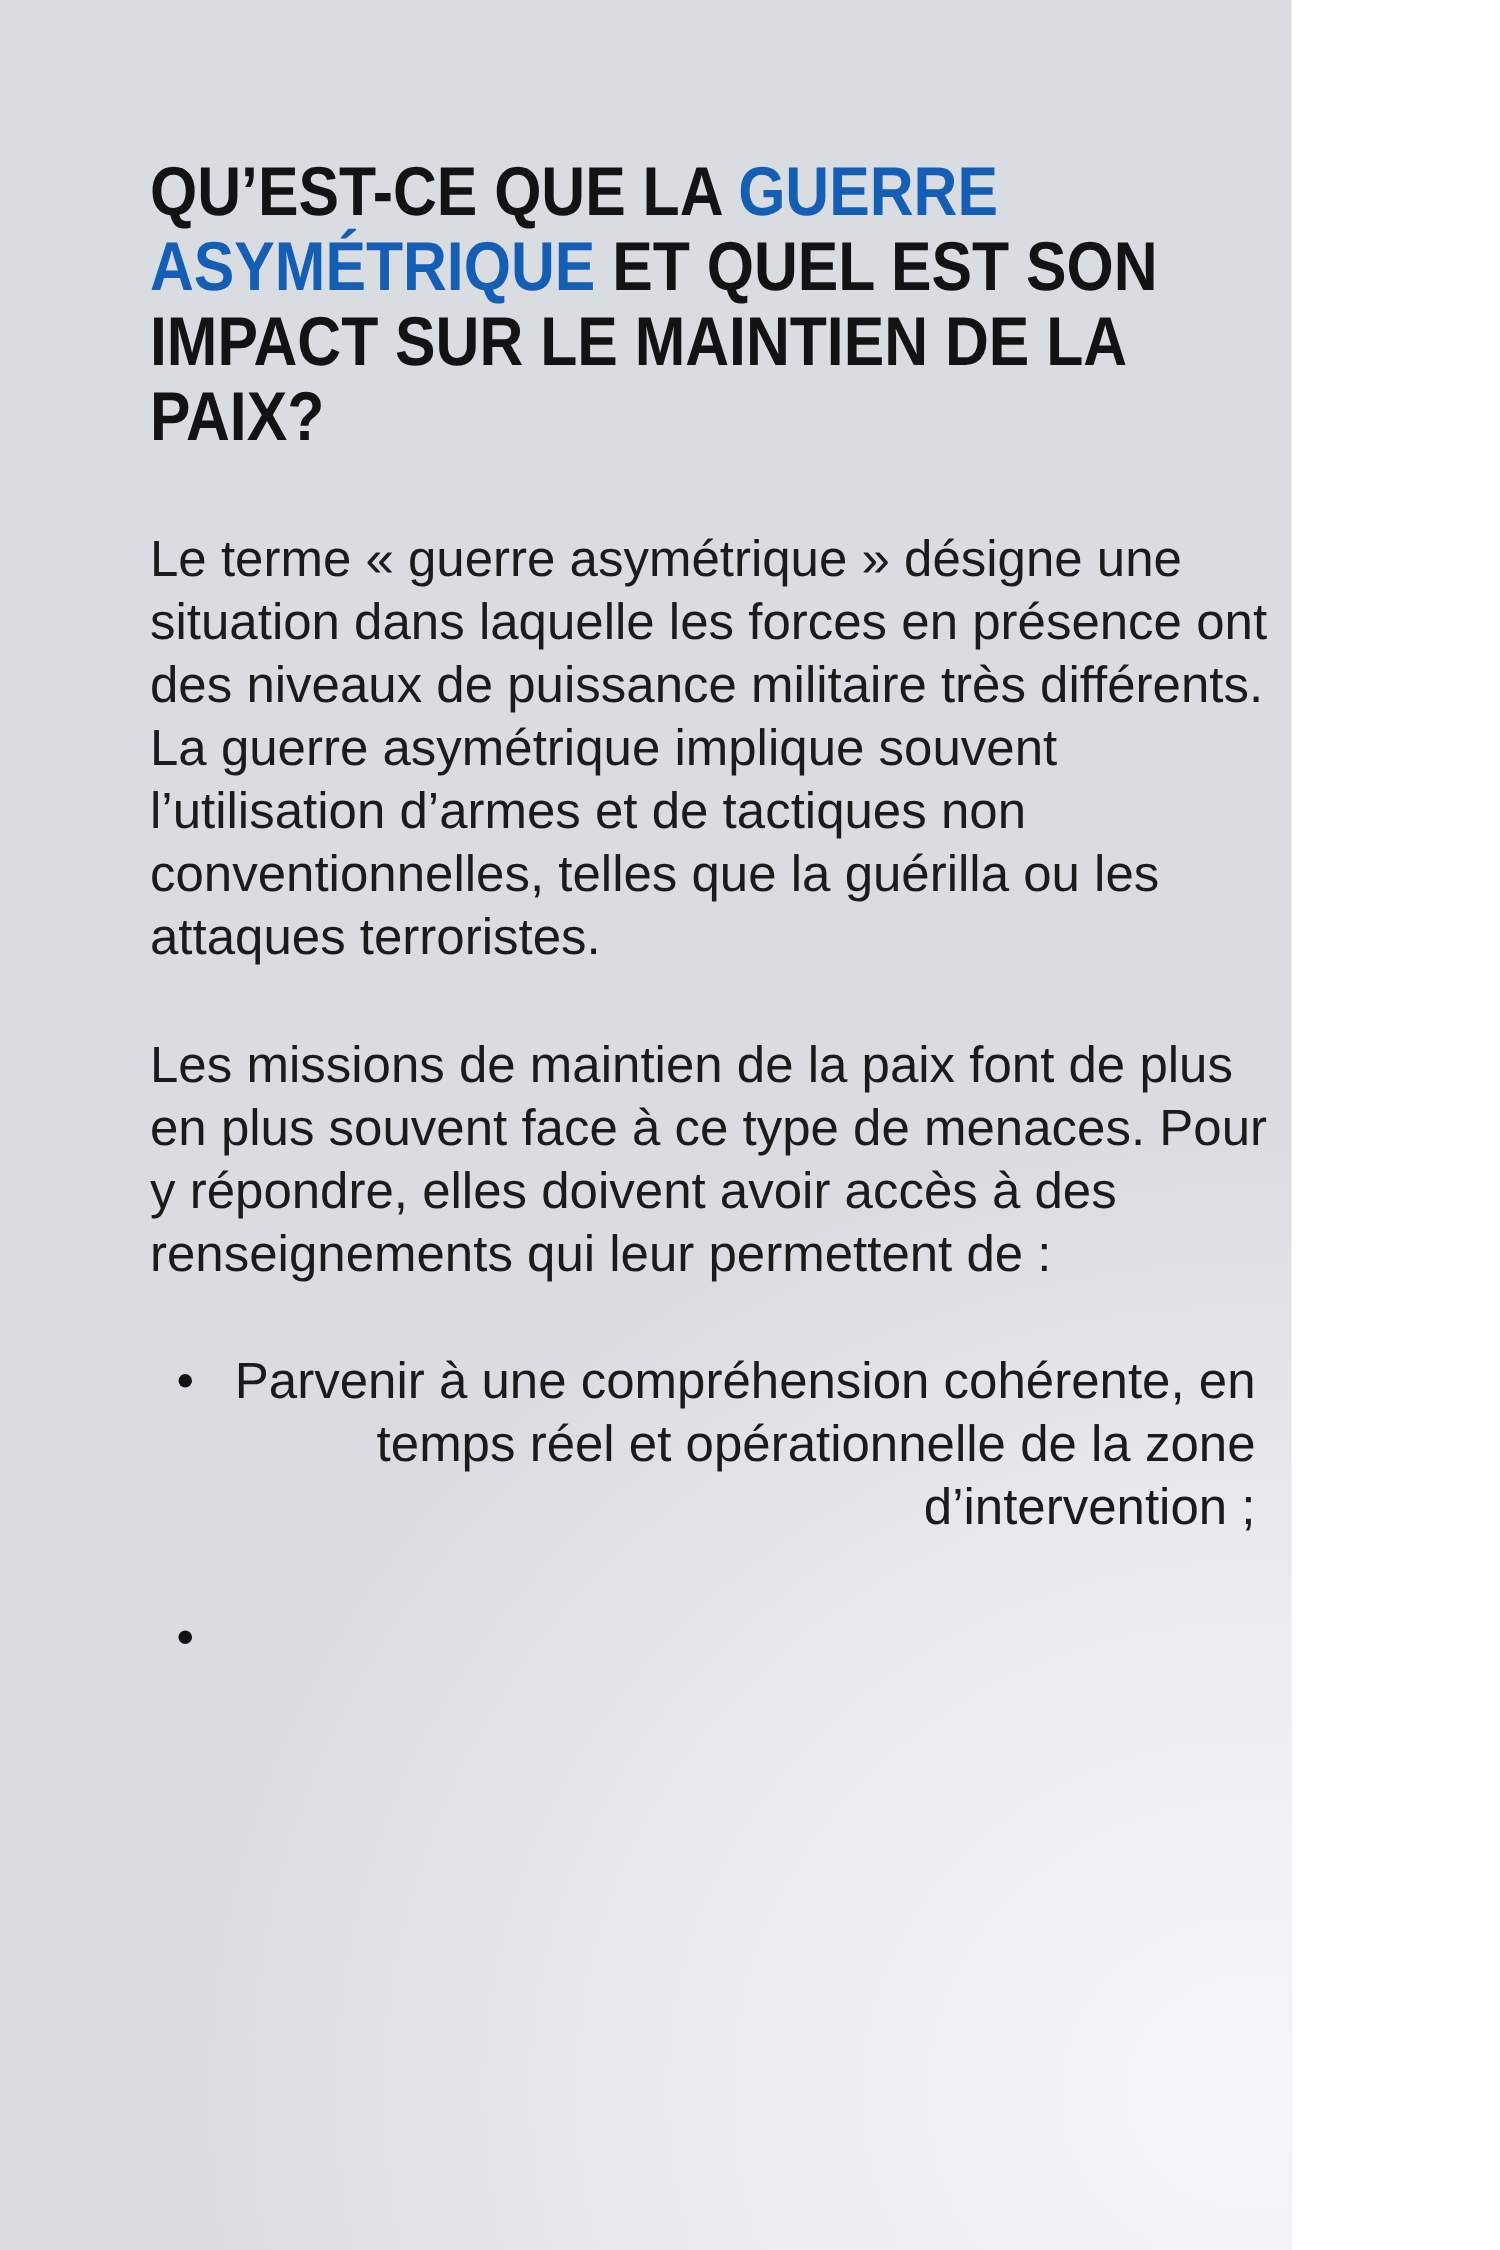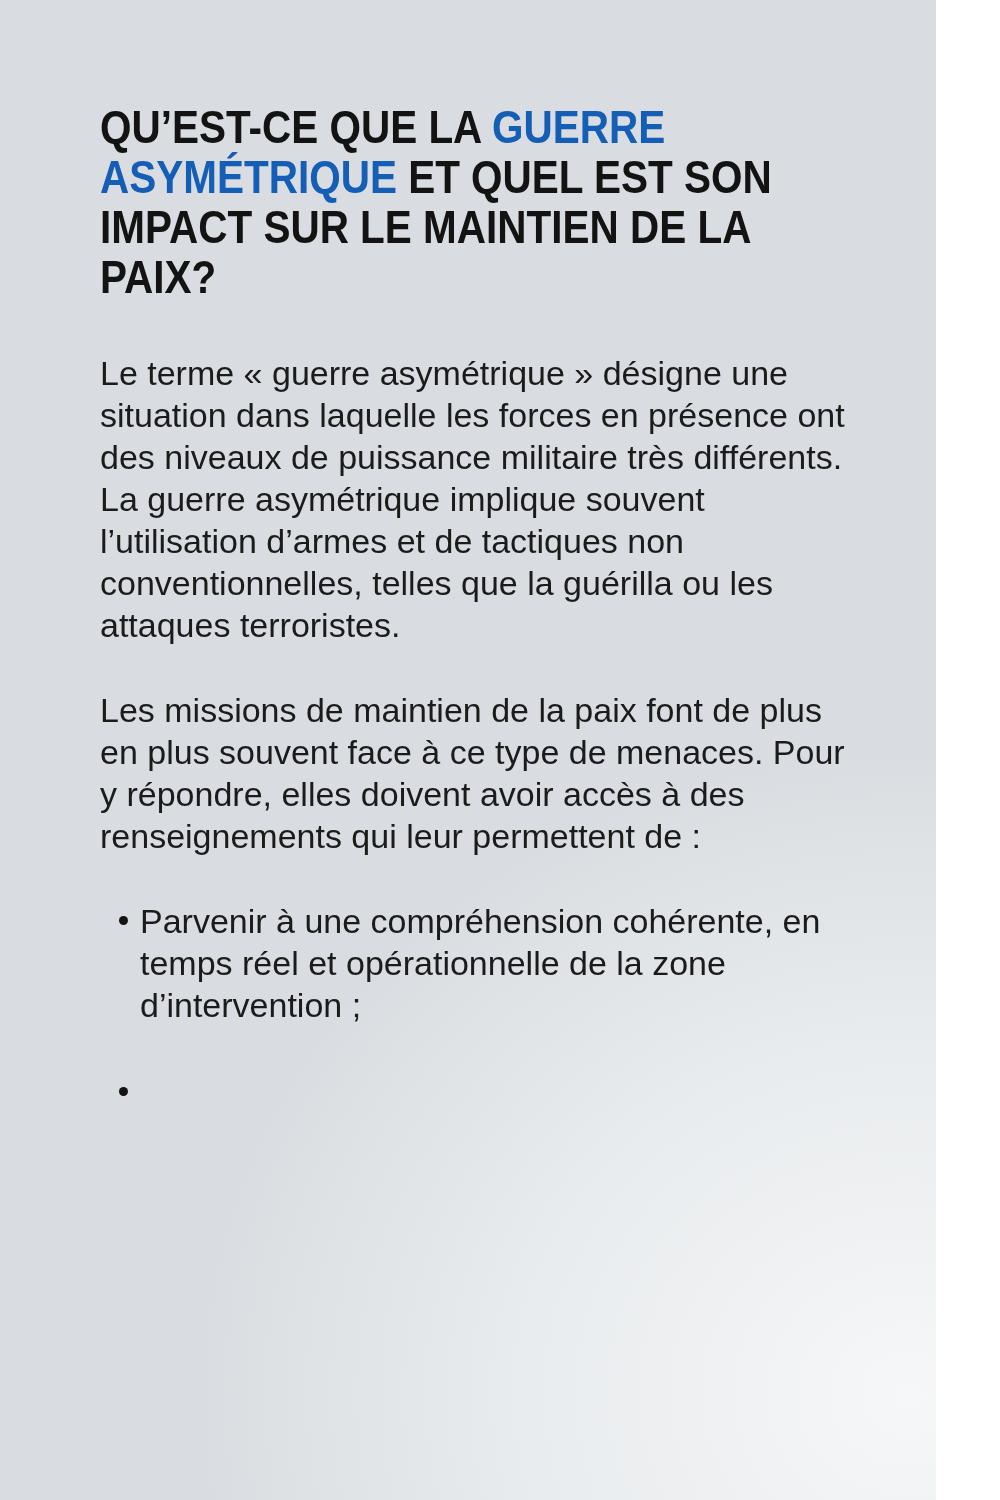--- a/index.html
+++ b/index.html
@@ -1,21 +1,21 @@
 <!DOCTYPE html>
 <html lang="fr" style="--bg-base: #d9dde1; --bg-light: #f5f7f8; --text: #1b1b1b; --heading: #131313; --accent: #155eb5;"><head>
 <meta charset="utf-8">
 <style>
   html, body { margin: 0; padding: 0; }
   body {
     width: 1000px; height: 1500px; overflow: hidden;
     font-family: "Liberation Sans", "DejaVu Sans", sans-serif;
   }
   .page {
-    width: 936px; height: 1500px; box-sizing: border-box;
+    width: 861px; height: 1500px; box-sizing: border-box;
     padding: 102px 0 0 100px;
     background-color: var(--bg-base, #d9dde1);
     background-image:
       radial-gradient(ellipse 1050px 950px at 97% 93%,
         var(--bg-light, #f5f7f8) 0%,
         rgba(245,247,248,0.55) 38%,
         rgba(245,247,248,0) 68%);
   }
   .heading {
     margin: 0 0 50px 0;
@@ -27,21 +27,21 @@
   .h-line { white-space: nowrap; }
   .heading .hl { color: var(--accent, #155eb5); }
   .para {
     margin: 0 4px 43px 0;
     width: 748px;
     font-size: 34px; line-height: 42px;
     color: var(--text, #1b1b1b);
   }
   .bullet-list {
     list-style: none;
-    margin: 38px 0 0 0; padding: 0;
+    margin: 38px 0 0 0; padding: 0; text-align: right;
   }
   .bullet-list li {
     position: relative;
     padding-left: 40px;
     width: 697px;
     font-size: 34px; line-height: 42px;
     color: var(--text, #1b1b1b);
     margin-top: 45px;
   }
   .bullet-list li:first-child { margin-top: 0; }

